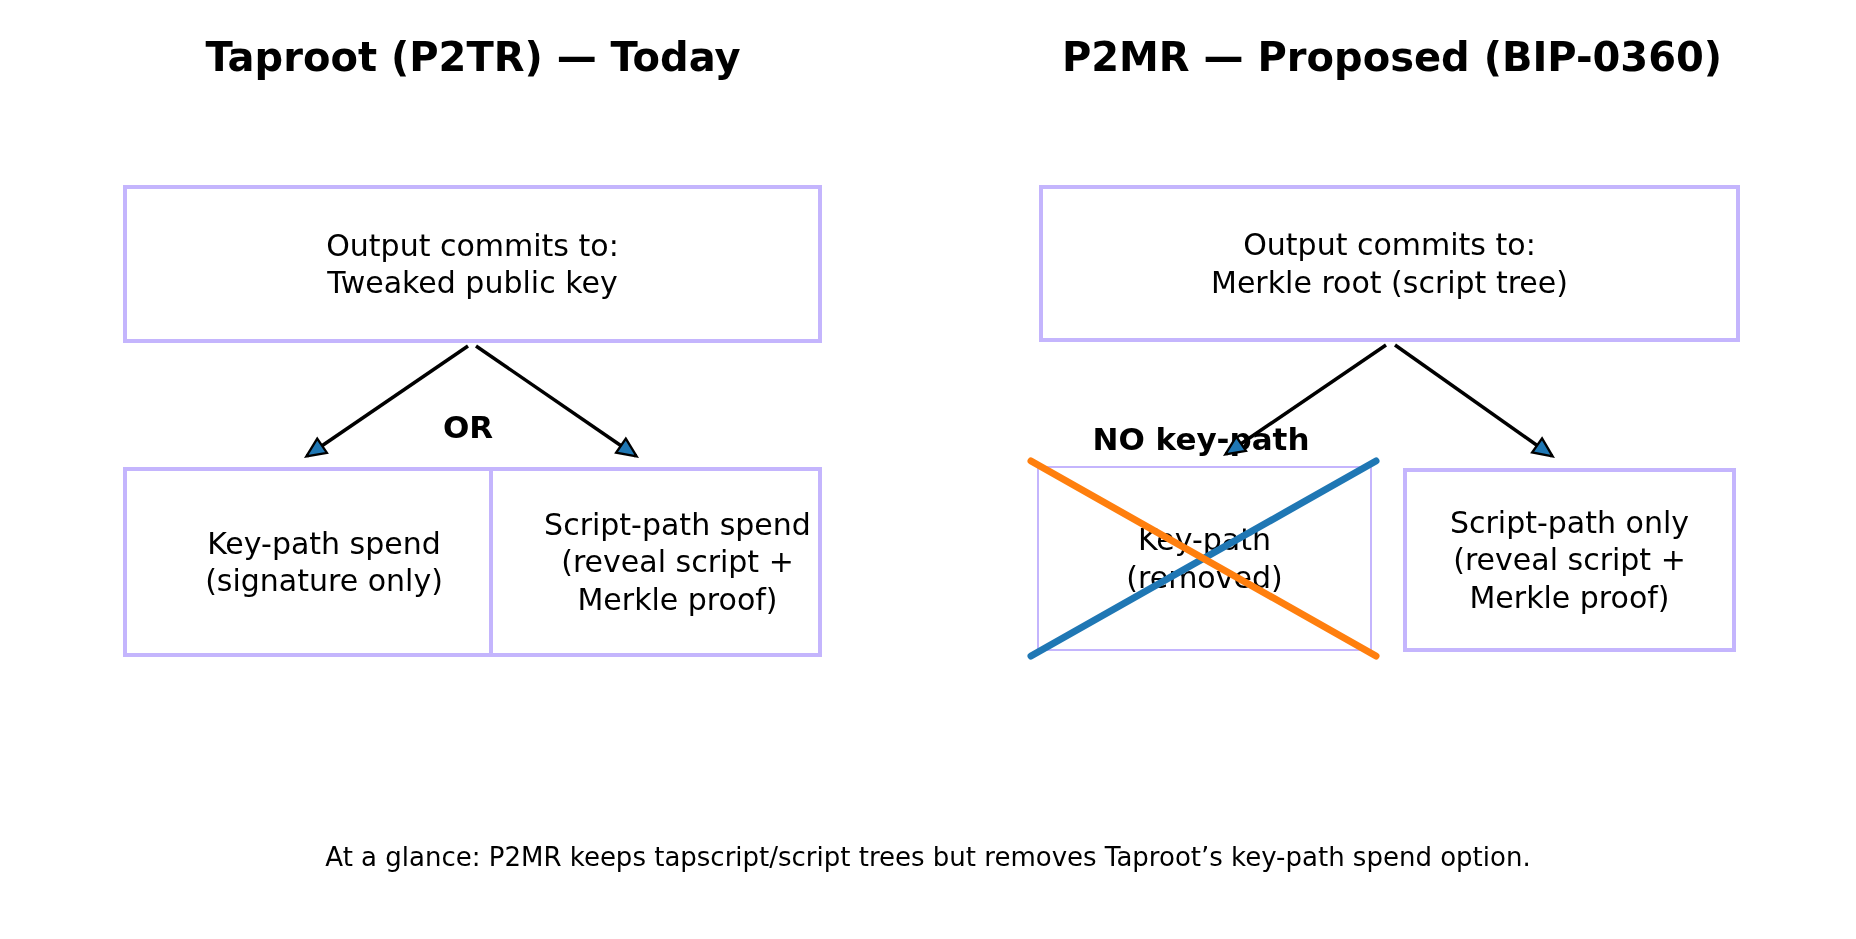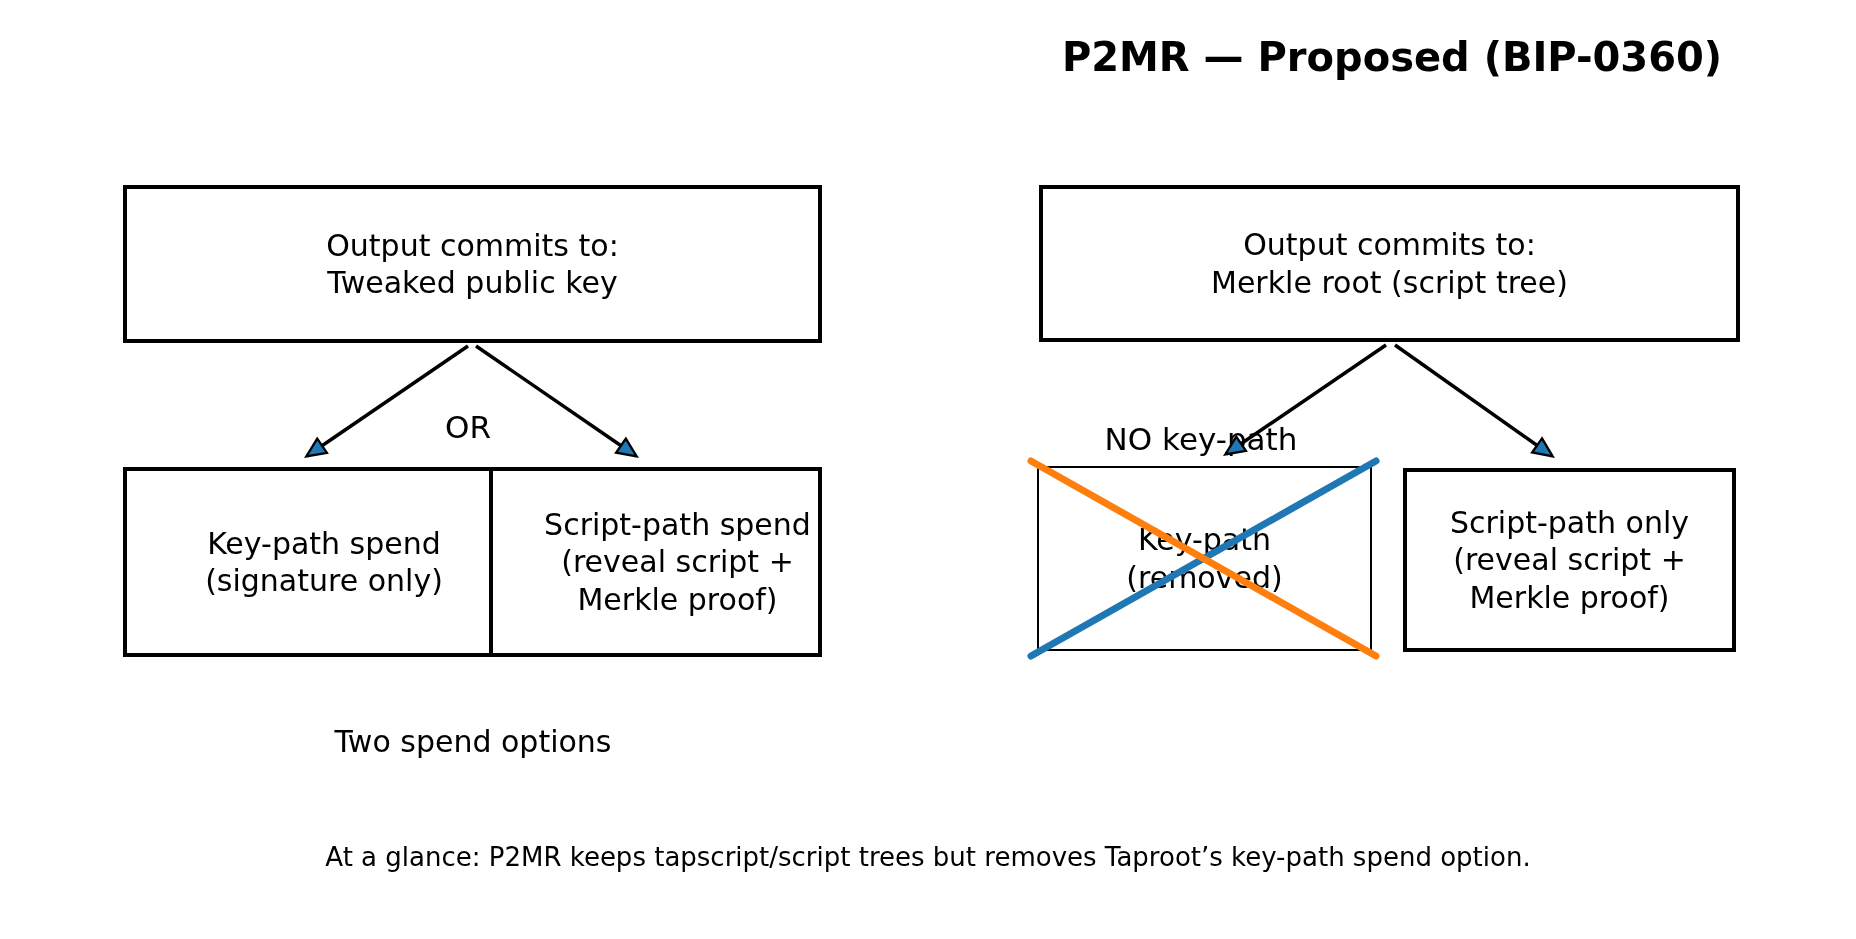--- a/index.html
+++ b/index.html
@@ -13,36 +13,36 @@
   }
   .panel-title{
     position:absolute;top:33px;width:800px;
     text-align:center;font-size:40px;font-weight:bold;line-height:48px;
     white-space:nowrap;
   }
   #title-left{left:73px;}
   #title-right{left:992px;}
   .dbox{
     position:absolute;box-sizing:border-box;
-    border:4px solid #000000;background:#fff;
+    border:4px solid #c4b5fd;background:#fff;
     display:flex;align-items:center;justify-content:center;
     text-align:center;
   }
   .dbox .box-text{
     font-size:30px;line-height:1.25;white-space:pre-line;
   }
   #root-box-left {left:123px;top:185px;width:699px;height:158px;}
   #root-box-right{left:1039px;top:185px;width:701px;height:157px;}
   #leaf-left-1  {left:123px;top:467px;width:402px;height:190px;}
   #leaf-left-2  {left:489px;top:467px;width:333px;height:190px;padding-left:44px;}
   #leaf-right-1 {left:1037px;top:466px;width:335px;height:185px;border-width:2.5px;}
   #leaf-right-2 {left:1403px;top:468px;width:333px;height:184px;justify-content:center;}
   .branch-label{
     position:absolute;transform:translateX(-50%);
-    font-weight:normal;font-size:31px;line-height:37px;white-space:nowrap;
+    font-weight:bold;font-size:31px;line-height:37px;white-space:nowrap;
     z-index:1;
   }
   #or-label{left:468px;top:409px;}
   #nokey-label{left:1201px;top:421px;}
   .caption{
     position:absolute;text-align:center;
     font-size:30px;line-height:1.25;white-space:pre-line;
   }
   #caption-left {left:123px;top:723px;width:700px;}
   #caption-right{left:1040px;top:703px;width:700px;}
@@ -55,37 +55,37 @@
     pointer-events:none;
   }
   .arrow-line{stroke:#000;stroke-width:3.5;fill:none;}
   .cross-line{stroke-width:7;stroke-linecap:round;fill:none;}
 </style>
 </head>
 <body>
 
 <div class="canvas">
 
+  <div class="panel-title" id="title-left">Taproot (P2TR) — Today</div>
   <div class="panel-title" id="title-right">P2MR — Proposed (BIP-0360)</div>
 
   <div class="dbox" id="root-box-left">
     <div class="box-text">Output commits to:
 Tweaked public key</div>
   </div>
   <div class="branch-label" id="or-label">OR</div>
   <div class="dbox" id="leaf-left-1">
     <div class="box-text">Key-path spend
 (signature only)</div>
   </div>
   <div class="dbox" id="leaf-left-2">
     <div class="box-text">Script-path spend
 (reveal script +
 Merkle proof)</div>
   </div>
-  <div class="caption" id="caption-left">Two spend options</div>
 
   <div class="dbox" id="root-box-right">
     <div class="box-text">Output commits to:
 Merkle root (script tree)</div>
   </div>
   <div class="branch-label" id="nokey-label">NO key-path</div>
   <div class="dbox" id="leaf-right-1">
     <div class="box-text">Key-path
 (removed)</div>
   </div>

